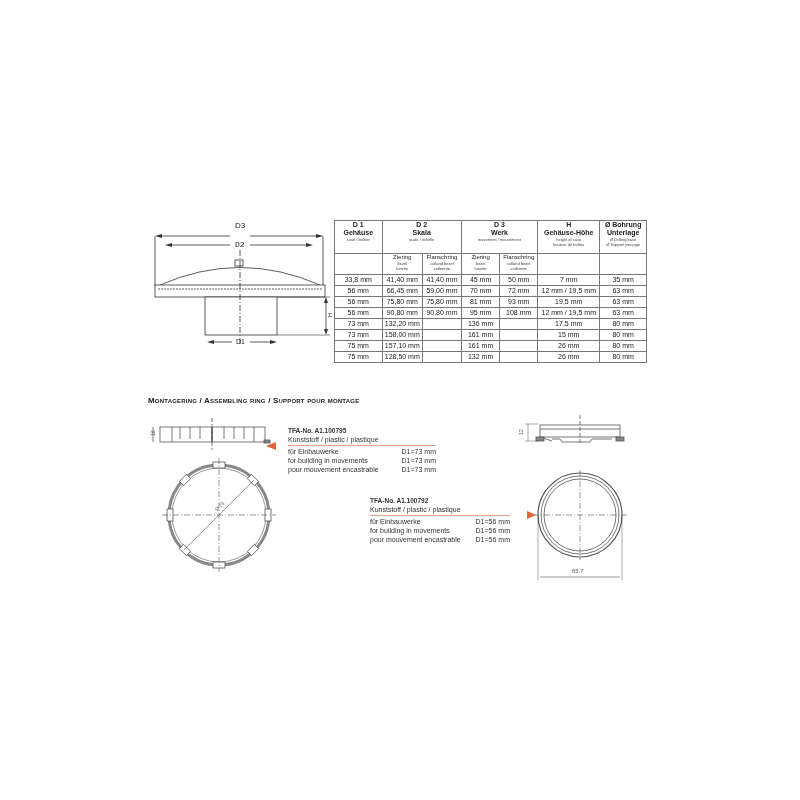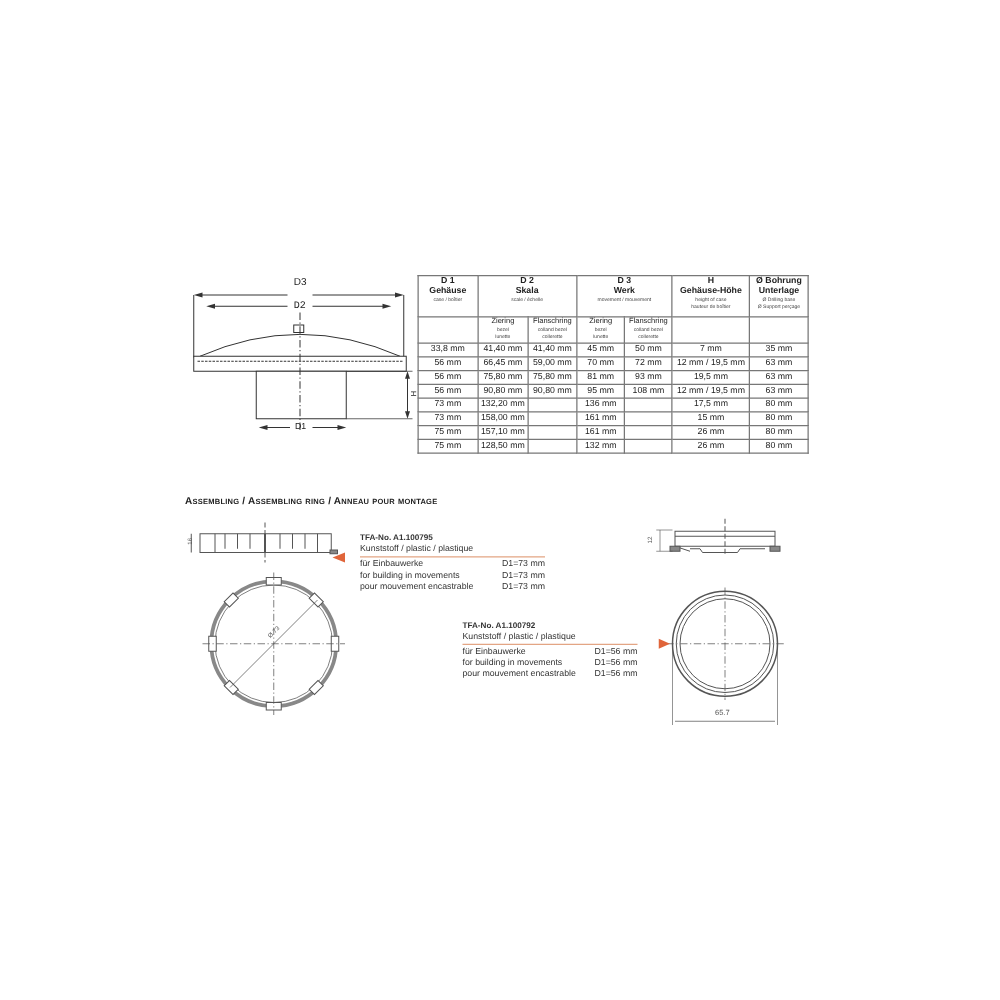--- a/index.html
+++ b/index.html
@@ -198,21 +198,21 @@
         <td>128,50 mm</td>
         <td></td>
         <td>132 mm</td>
         <td></td>
         <td>26 mm</td>
         <td>80 mm</td>
     </tr>
   </tbody>
 </table>
 
-<div class="section-title">Assembling / Assembling ring / Anneau pour montage</div>
+<div class="section-title">Montagering / Assembling ring / Support pour montage</div>
 
 <svg width="800" height="800" style="left:0;top:0;">
   <g stroke="#555" fill="none" stroke-width="0.8">
 
     <rect x="160" y="427" width="105" height="15"></rect>
     <line x1="172" y1="427" x2="172" y2="442"></line>
     <line x1="180" y1="427" x2="180" y2="439"></line>
     <line x1="190" y1="427" x2="190" y2="439"></line>
     <line x1="200" y1="427" x2="200" y2="439"></line>
     <line x1="212" y1="427" x2="212" y2="442" stroke-width="1.6"></line>

